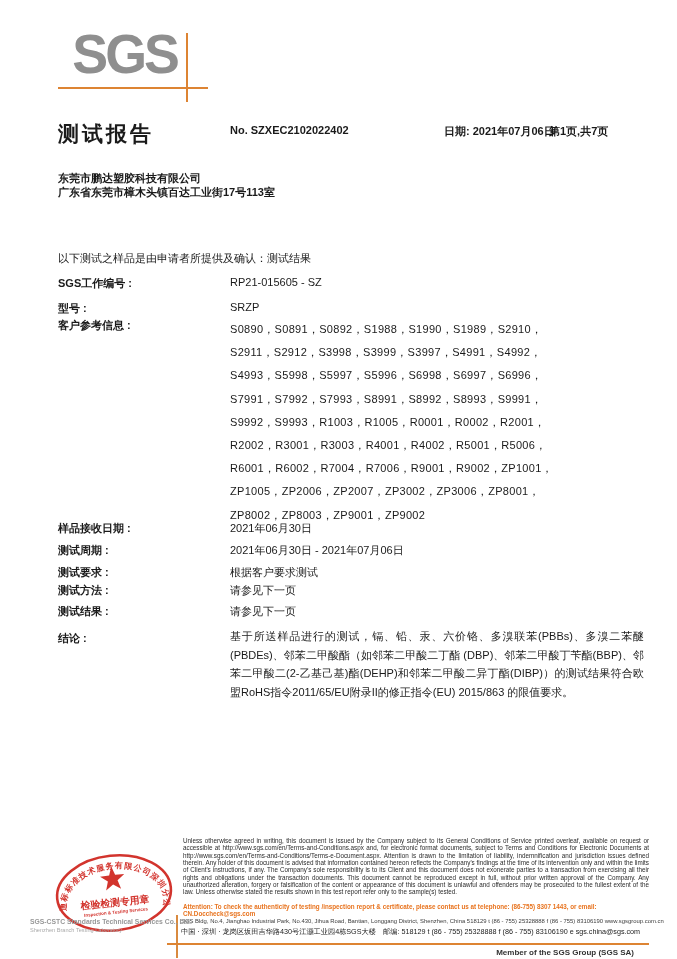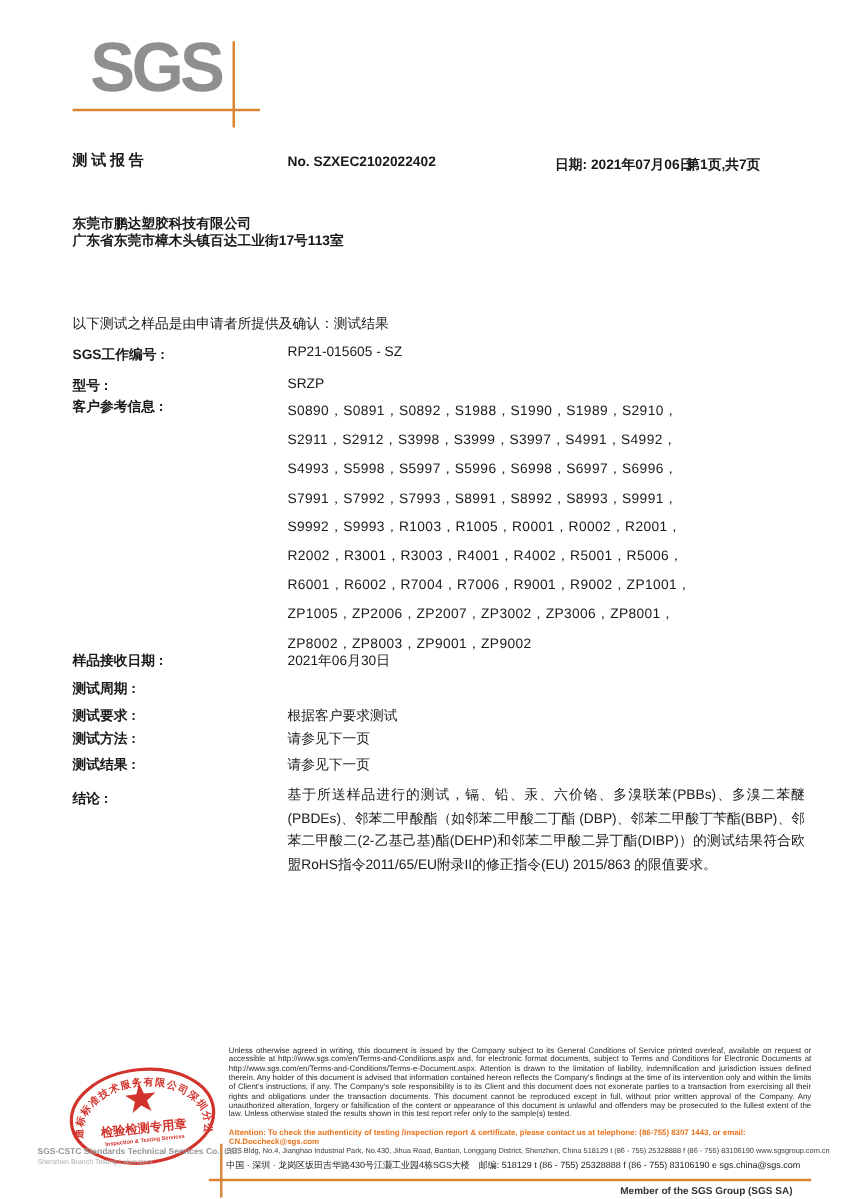--- a/index.html
+++ b/index.html
@@ -6,21 +6,21 @@
   .page{
     position:relative;width:664px;height:959px;background:#ffffff;overflow:hidden;
     font-family:"Liberation Sans","DejaVu Sans",sans-serif;color:#1a1a1a;
   }
   
   .logo-text{position:absolute;left:70px;top:26px;font-size:56px;font-weight:bold;
     color:#8f8f8f;letter-spacing:-3px;line-height:1;transform:scaleX(.96);}
   .logo-hline{position:absolute;left:58px;top:87px;width:150px;height:2px;background:#dd8433;}
   .logo-vline{position:absolute;left:186px;top:33px;width:2px;height:69px;background:#dd8433;}
   
-  .doc-title{position:absolute;left:58px;top:120px;font-size:12px;font-weight:bold;letter-spacing:3px;}
+  .doc-title{position:absolute;left:58px;top:120px;font-size:21px;font-weight:bold;letter-spacing:3px;}
   .report-no{position:absolute;left:230px;top:124px;font-size:11px;font-weight:bold;}
   .report-date{position:absolute;left:412px;top:124px;font-size:11px;font-weight:bold;margin-left:32px;}
   .report-pages{position:absolute;left:549px;top:124px;font-size:11px;font-weight:bold;}
   
   .company{position:absolute;left:58px;top:160px;font-size:11px;font-weight:bold;margin-top:11px;}
   .addr{position:absolute;left:58px;top:185px;font-size:11px;font-weight:bold;}
   
   .statement{position:absolute;left:58px;top:251px;font-size:11px;}
   .flabel{position:absolute;left:58px;font-size:11px;font-weight:bold;}
   .fvalue{position:absolute;left:230px;font-size:11px;}
@@ -75,20 +75,21 @@
 S9992，S9993，R1003，R1005，R0001，R0002，R2001，
 R2002，R3001，R3003，R4001，R4002，R5001，R5006，
 R6001，R6002，R7004，R7006，R9001，R9002，ZP1001，
 ZP1005，ZP2006，ZP2007，ZP3002，ZP3006，ZP8001，
 ZP8002，ZP8003，ZP9001，ZP9002</div>
 
   <div class="flabel" style="top:521px">样品接收日期 :</div>
   <div class="fvalue" style="top:521px">2021年06月30日</div>
 
   <div class="flabel" style="top:543px">测试周期 :</div>
+  <div class="fvalue" style="top:543px">2021年06月30日 - 2021年07月06日</div>
 
   <div class="flabel" style="top:565px">测试要求 :</div>
   <div class="fvalue" style="top:565px">根据客户要求测试</div>
 
   <div class="flabel" style="top:583px">测试方法 :</div>
   <div class="fvalue" style="top:583px">请参见下一页</div>
 
   <div class="flabel" style="top:604px">测试结果 :</div>
   <div class="fvalue" style="top:604px">请参见下一页</div>
 

